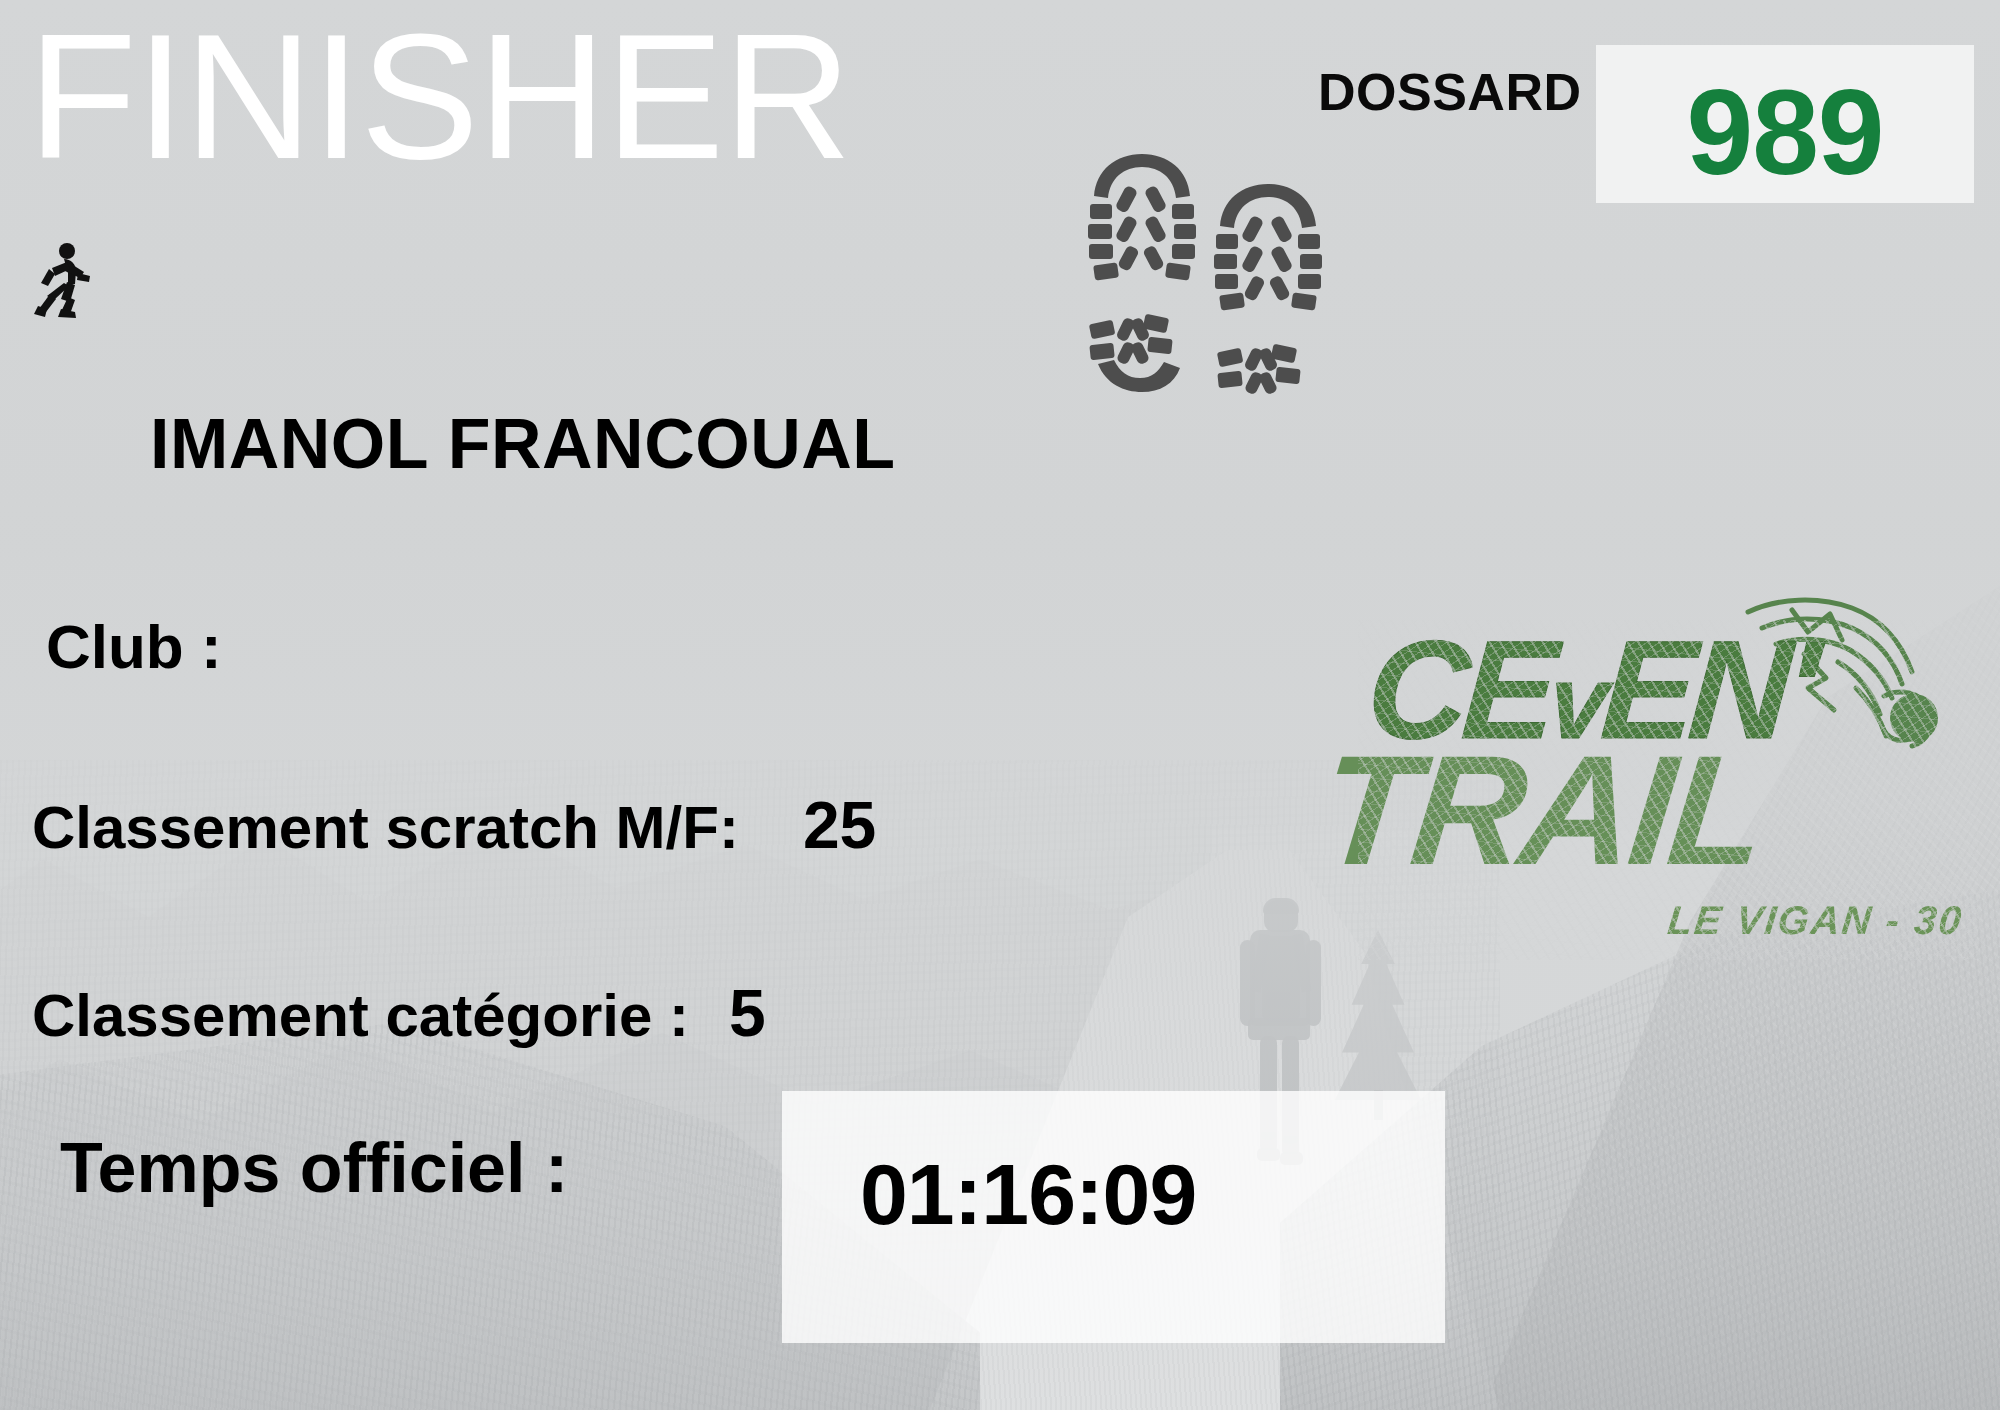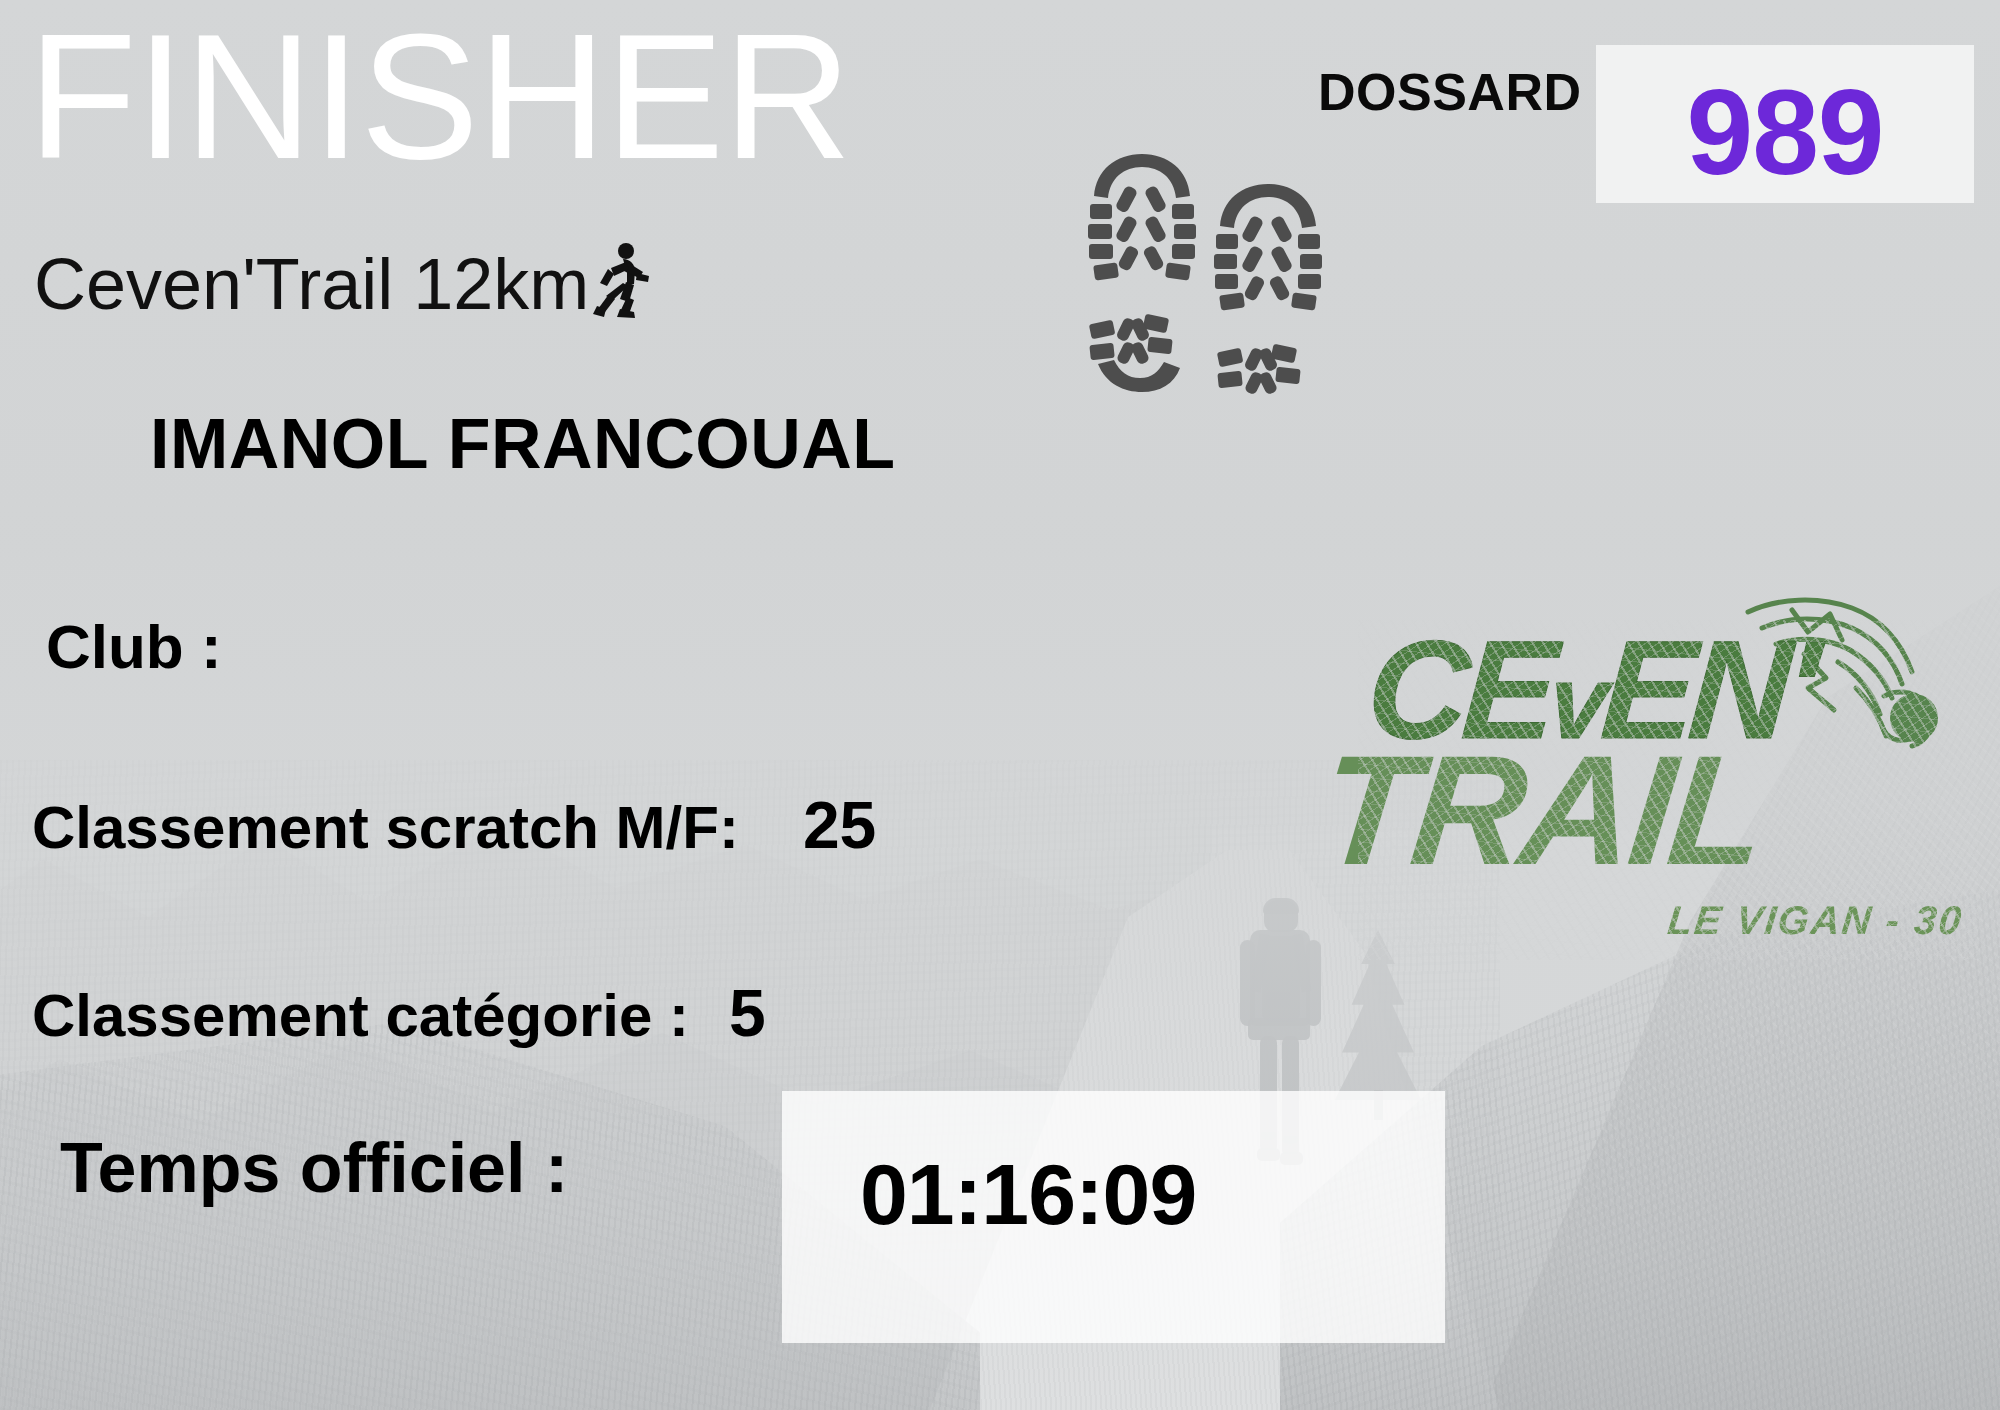--- a/index.html
+++ b/index.html
@@ -165,21 +165,21 @@
     font-size:52px;font-weight:700;color:#0a0a0a;
     letter-spacing:.5px;white-space:nowrap;
   }
   .dossard-box{
     position:absolute;left:1596px;top:45px;width:378px;height:158px;
     background:#f1f2f2;
   }
   .dossard-value{
     position:absolute;left:0;top:0;width:378px;height:174px;
     display:flex;align-items:center;justify-content:center;
-    font-size:120px;font-weight:700;color:#6d28d9;letter-spacing:-1px;
+    font-size:120px;font-weight:700;color:#15803d;letter-spacing:-1px;
   }
 
   .row{position:absolute;white-space:nowrap;color:#000000;font-weight:700;display:flex;align-items:baseline;}
   .row .lbl{font-weight:700;}
   .row .val{font-weight:700;}
 
   .row-nom{left:42px;top:404px;font-size:64px;}
   .row-nom .val{margin-left:108px;font-size:70px;letter-spacing:.5px;}
 
   .row-club{left:46px;top:595px;font-size:62px;margin-top:16px;}
@@ -368,21 +368,20 @@
     <div class="logo-bottom">TRAIL</div>
     <div class="logo-sub">LE VIGAN - 30</div>
     <div class="logo-grunge"></div>
   </div>
 
   <div class="content">
 
     <div class="title">FINISHER</div>
 
     <div class="subtitle">
-      <span>Ceven'Trail 12km</span>
       <span class="run-icon">
         <svg viewBox="0 0 60 76" xmlns="http://www.w3.org/2000/svg">
           <g fill="#111111">
             <circle cx="33" cy="9" r="8"></circle>
             <path d="M30 17 C37 17 42 22 42 29 L41 42 L34 42 L34 31 Z"></path>
             <path d="M34 20 L50 30 L46 36 L31 29 Z"></path>
             <path d="M44 31 L56 34 L55 40 L43 38 Z"></path>
             <path d="M18 26 L33 20 L36 27 L21 34 Z"></path>
             <path d="M21 32 L14 44 L7 41 L15 27 Z"></path>
             <path d="M33 40 L41 43 L36 60 L27 57 Z"></path>

